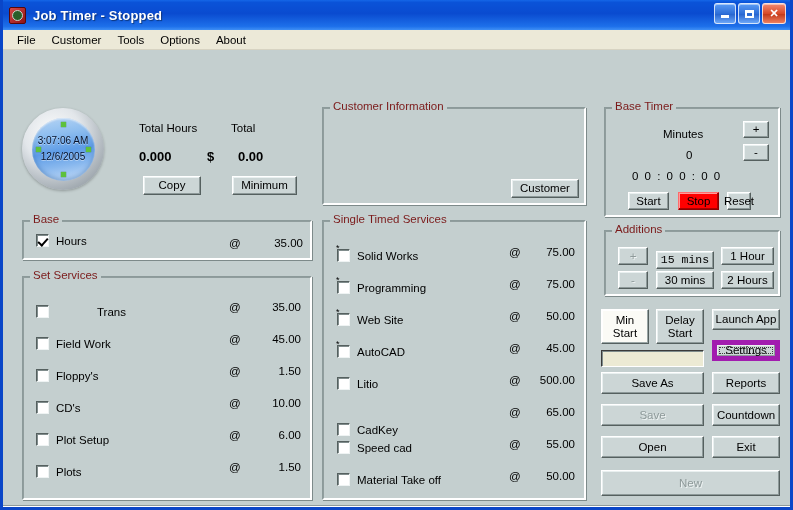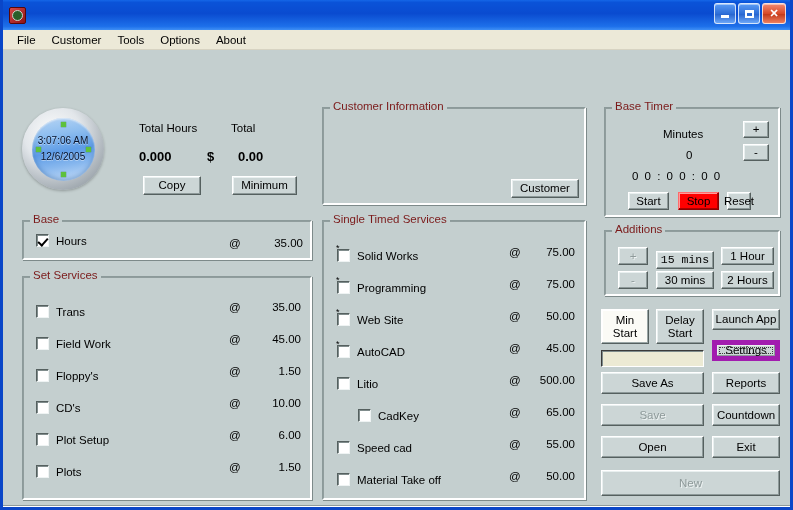--- a/index.html
+++ b/index.html
@@ -212,20 +212,23 @@
     height: 2px;
   }
 </style>
 </head>
 <body>
 
 <div id="window">
 
   <div id="titlebar">
     <div class="app-icon"></div>
+    <div id="title-text">
+      <span>Job Timer</span><span class="sub"> - </span><span>Stopped</span>
+    </div>
     <div id="win-buttons">
       <div class="winbtn min">
           <div class="glyph-min"></div>
         </div>
       <div class="winbtn max">
           <div class="glyph-max"></div>
         </div>
       <div class="winbtn close">
           <span>✕</span>
         </div>
@@ -275,21 +278,21 @@
         <div class="cb-label">Hours</div>
       </div>
       <div class="at-sym" style="left:206px; top:16px;">@</div>
       <div class="rate" style="left:228px; top:16px; width:52px;">35.00</div>
     </div>
 
     <div class="groupbox" style="left:19px; top:226px; width:290px; height:224px;">
       <div class="gb-frame"></div>
       <div class="gb-title">Set Services</div>
 
-      <div class="cb-row" style="left:13px; top:28px;">
+      <div class="cb-row" style="left:13px; top:28px;gap:41px;">
         <div class="checkbox"></div>
         <div class="cb-label">Trans</div>
       </div>
       <div class="at-sym" style="left:206px; top:24px;">@</div>
       <div class="rate" style="left:226px; top:24px; width:52px;">35.00</div>
 
       <div class="cb-row" style="left:13px; top:60px;">
         <div class="checkbox"></div>
         <div class="cb-label">Field Work</div>
       </div>
@@ -361,21 +364,21 @@
       <div class="at-sym" style="left:186px; top:121px;">@</div>
       <div class="rate" style="left:200px; top:121px; width:52px;">45.00</div>
 
       <div class="cb-row" style="left:14px; top:156px;">
         <div class="checkbox"></div>
         <div class="cb-label">Litio</div>
       </div>
       <div class="at-sym" style="left:186px; top:153px;">@</div>
       <div class="rate" style="left:200px; top:153px; width:52px;">500.00</div>
 
-      <div class="cb-row" style="left:14px; top:188px;margin-left:21px;">
+      <div class="cb-row" style="left:14px; top:202px;">
         <div class="checkbox"></div>
         <div class="cb-label">CadKey</div>
       </div>
       <div class="at-sym" style="left:186px; top:185px;">@</div>
       <div class="rate" style="left:200px; top:185px; width:52px;">65.00</div>
 
       <div class="cb-row" style="left:14px; top:220px;">
         <div class="checkbox"></div>
         <div class="cb-label">Speed cad</div>
       </div>

